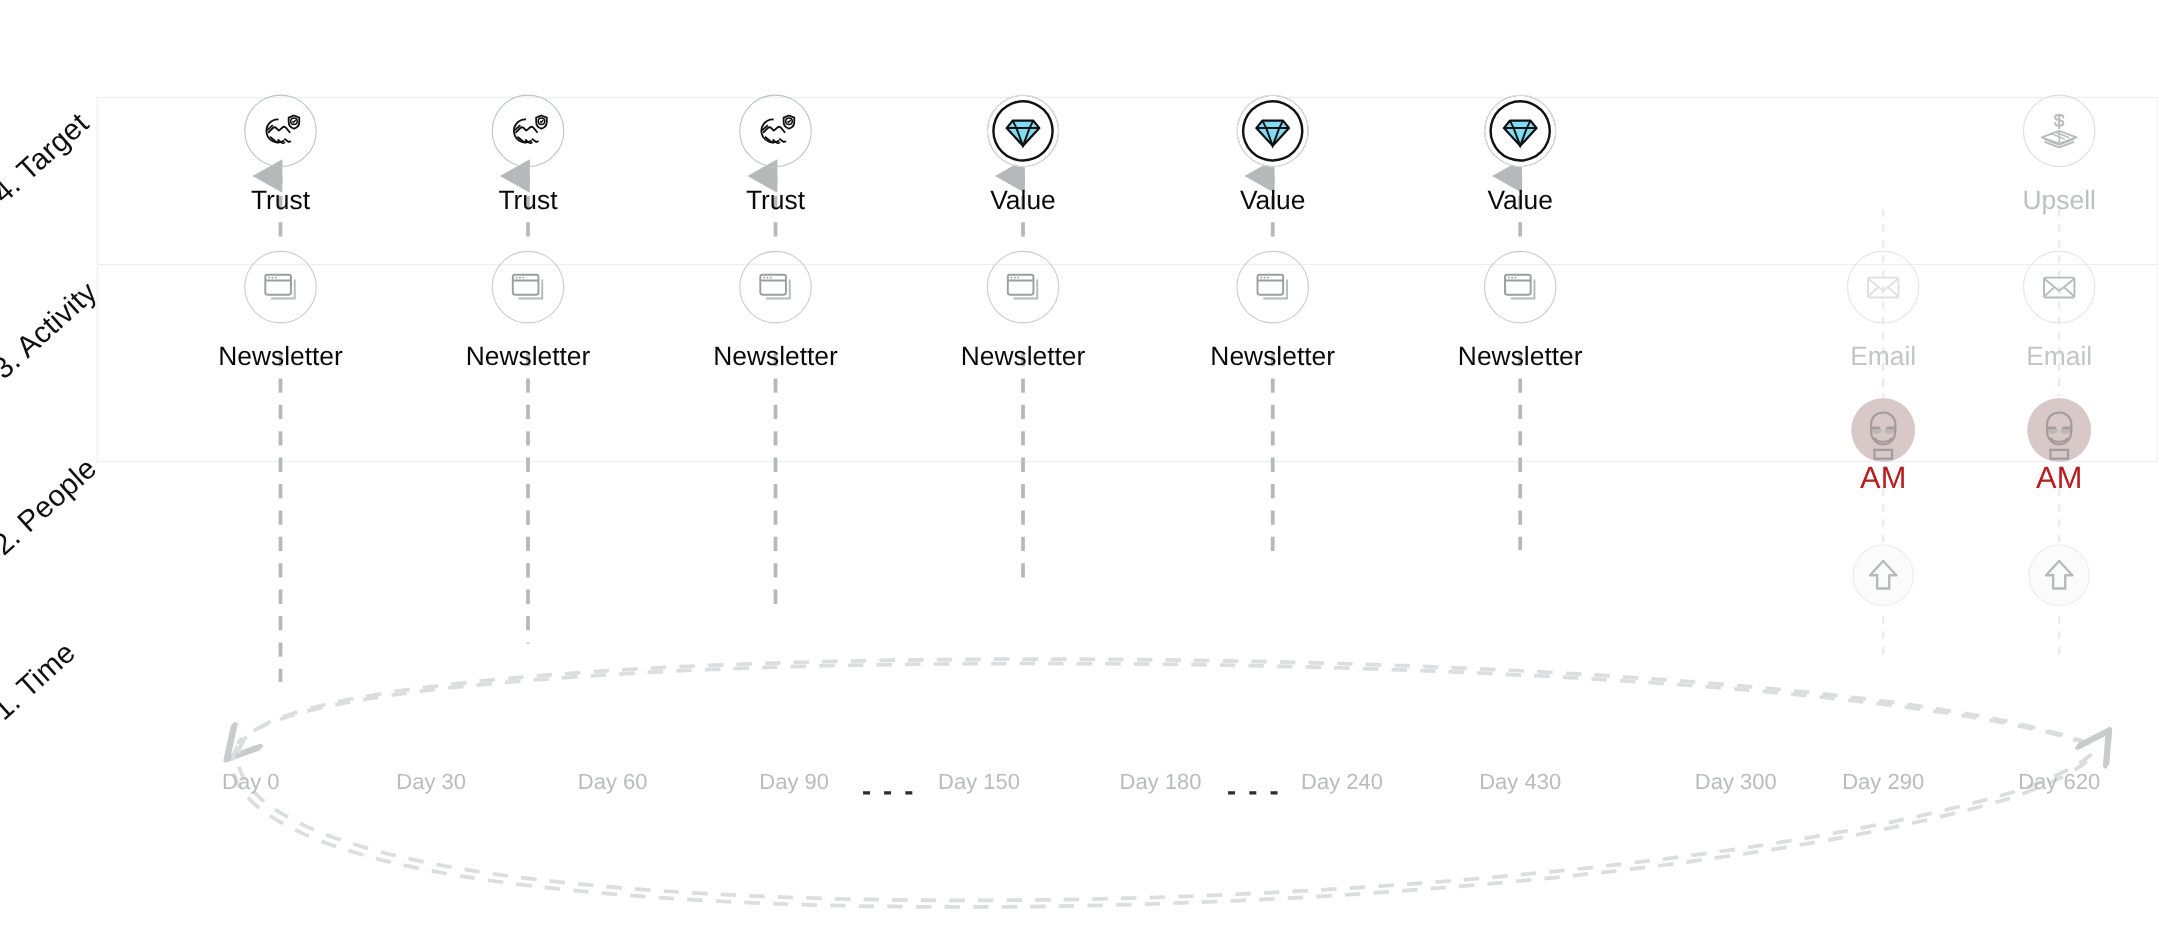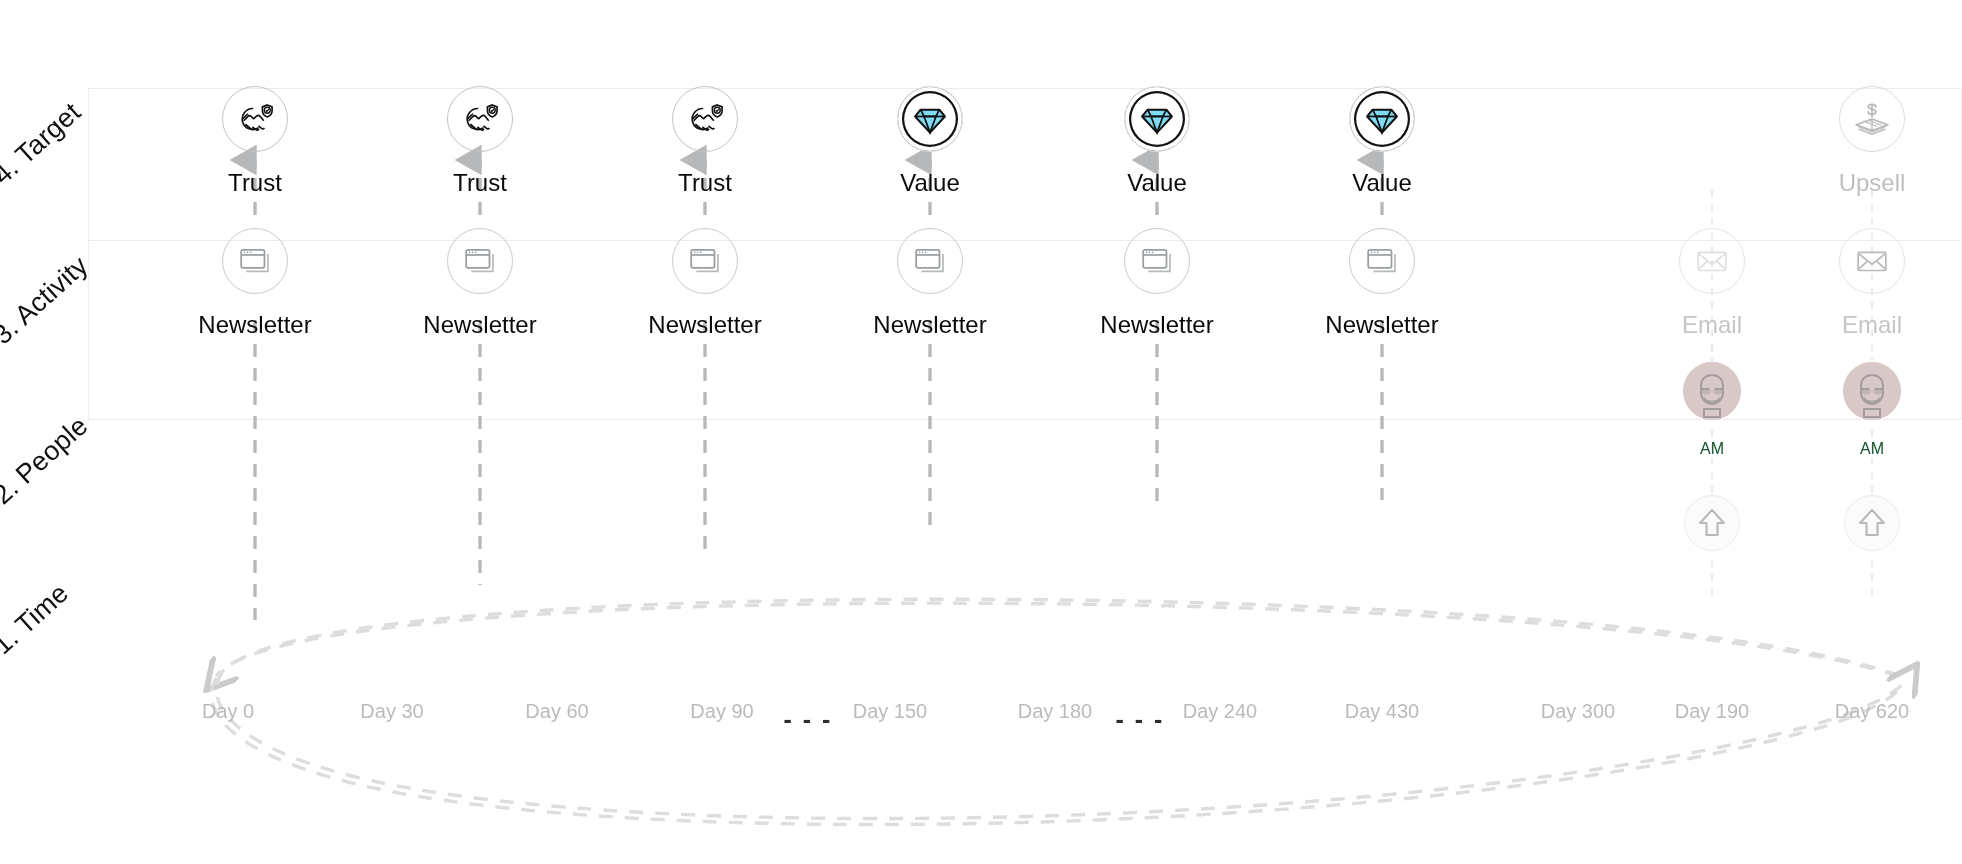--- a/index.html
+++ b/index.html
@@ -73,21 +73,21 @@
   .node.activity.faded .circ{border:1.5px solid #e3e4e5;}
   .node.activity.faded .caption{color:#c3c5c7;text-align:center;}
 
   
   .node.people{top:362px;}
   .node.people .circ{
     width:58px;height:58px;border:none;
     background:#d8c8c7;border-radius:50%;
     overflow:hidden;
   }
-  .node.people .caption{color:#14532d;font-size:16px;margin-top:16px;}
+  .node.people .caption{color:#b91c1c;font-size:28px;margin-top:2px;}
 
   
   .node.timearrow{top:495px;}
   .node.timearrow .circ{width:56px;height:56px;border:1.5px solid #ececec;background:#fbfbfb;}
 
   
   .day-label{
     position:absolute;top:700px;transform:translateX(-50%);
     font-size:20px;color:#b9bbbd;white-space:nowrap;
   }
@@ -423,16 +423,16 @@
   <div class="day-label" style="left:392px">Day 30</div>
   <div class="day-label" style="left:557px">Day 60</div>
   <div class="day-label" style="left:722px">Day 90</div>
   <div class="gap-dots" style="left:808px">- - -</div>
   <div class="day-label" style="left:890px">Day 150</div>
   <div class="day-label" style="left:1055px">Day 180</div>
   <div class="gap-dots" style="left:1140px">- - -</div>
   <div class="day-label" style="left:1220px">Day 240</div>
   <div class="day-label" style="left:1382px">Day 430</div>
   <div class="day-label" style="left:1578px">Day 300</div>
-  <div class="day-label" style="left:1712px">Day 190</div>
+  <div class="day-label" style="left:1712px">Day 290</div>
   <div class="day-label" style="left:1872px">Day 620</div>
 
 </div>
 
 </body></html>

